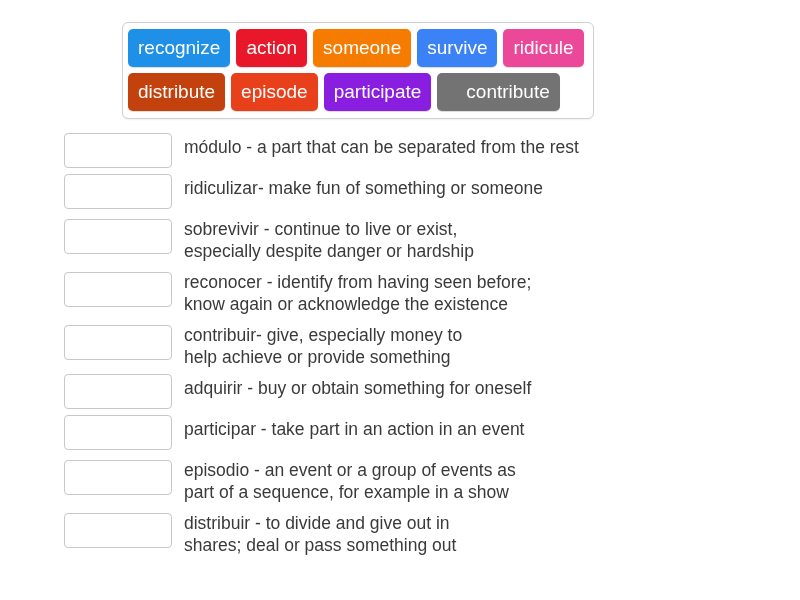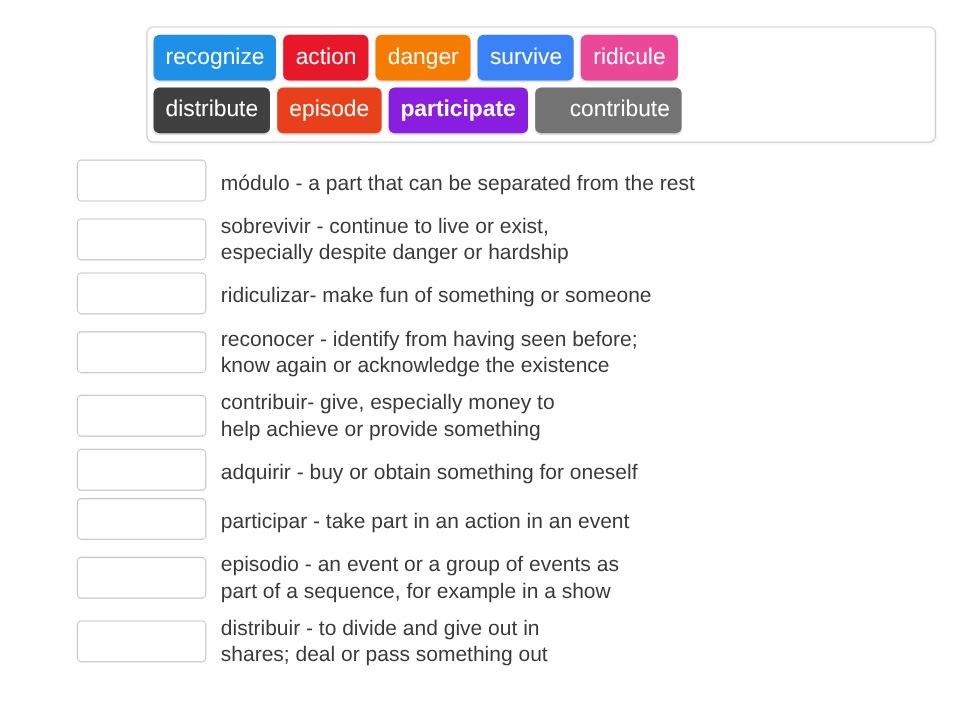--- a/index.html
+++ b/index.html
@@ -14,21 +14,21 @@
     color: #333333;
     position: relative;
     overflow: hidden;
   }
 
   
   #word-bank {
     position: absolute;
     left: 122px;
     top: 22px;
-    width: 658px;
+    width: 472px;
     border: 1px solid #d0d0d0;
     border-radius: 6px;
     background: #ffffff;
     box-sizing: border-box;
     padding: 6px 5px 7px 5px;
     box-shadow: 0 1px 2px rgba(0,0,0,0.06);
   }
   .bank-row {
     display: flex;
     flex-direction: row;
@@ -58,21 +58,21 @@
   
   #question-list {
     position: absolute;
     left: 64px;
     top: 133px;
     width: 700px;
   }
   .q-row {
     display: flex;
     flex-direction: row;
-    align-items: center;
+    align-items: flex-start;
     margin-bottom: 6px;
   }
   .drop-slot {
     width: 108px;
     height: 35px;
     border: 1px solid #c8c8c8;
     border-radius: 4px;
     background: #ffffff;
     box-sizing: border-box;
     flex: 0 0 auto;
@@ -89,45 +89,45 @@
   }
   .q-row.two-line .drop-slot { margin-top: 4px; }
 </style>
 </head>
 <body>
 
 <div id="word-bank">
   <div class="bank-row">
     <div class="word-tile" style="background-color: rgb(30, 144, 232);">recognize</div>
     <div class="word-tile" style="background-color: rgb(232, 24, 42);">action</div>
-    <div class="word-tile" style="background-color: rgb(245, 124, 0);">danger</div>
+    <div class="word-tile" style="background-color: rgb(245, 124, 0);">someone</div>
     <div class="word-tile" style="background-color: #3b82f6;">survive</div>
     <div class="word-tile" style="background-color: #ec4899;">ridicule</div>
   </div>
   <div class="bank-row">
-    <div class="word-tile" style="background-color: #404040;">distribute</div>
+    <div class="word-tile" style="background-color: #c2410c;">distribute</div>
     <div class="word-tile" style="background-color: rgb(232, 64, 26);">episode</div>
-    <div class="word-tile" style="background-color: rgb(138, 30, 224); font-weight: bold;">participate</div>
+    <div class="word-tile" style="background-color: rgb(138, 30, 224);">participate</div>
     <div class="word-tile" style="background-color: #737373; padding-left: 29px;">contribute</div>
   </div>
 </div>
 
 <div id="question-list">
   <div class="q-row">
     <div class="drop-slot"></div>
     <div class="q-text">módulo - a part that can be separated from the rest</div>
   </div>
+  <div class="q-row">
+    <div class="drop-slot"></div>
+    <div class="q-text">ridiculizar- make fun of something or someone</div>
+  </div>
   <div class="q-row two-line">
     <div class="drop-slot"></div>
     <div class="q-text">sobrevivir - continue to live or exist,
 especially despite danger or hardship</div>
-  </div>
-  <div class="q-row">
-    <div class="drop-slot"></div>
-    <div class="q-text">ridiculizar- make fun of something or someone</div>
   </div>
   <div class="q-row two-line">
     <div class="drop-slot"></div>
     <div class="q-text">reconocer - identify from having seen before;
 know again or acknowledge the existence</div>
   </div>
   <div class="q-row two-line">
     <div class="drop-slot"></div>
     <div class="q-text">contribuir- give, especially money to
 help achieve or provide something</div>

